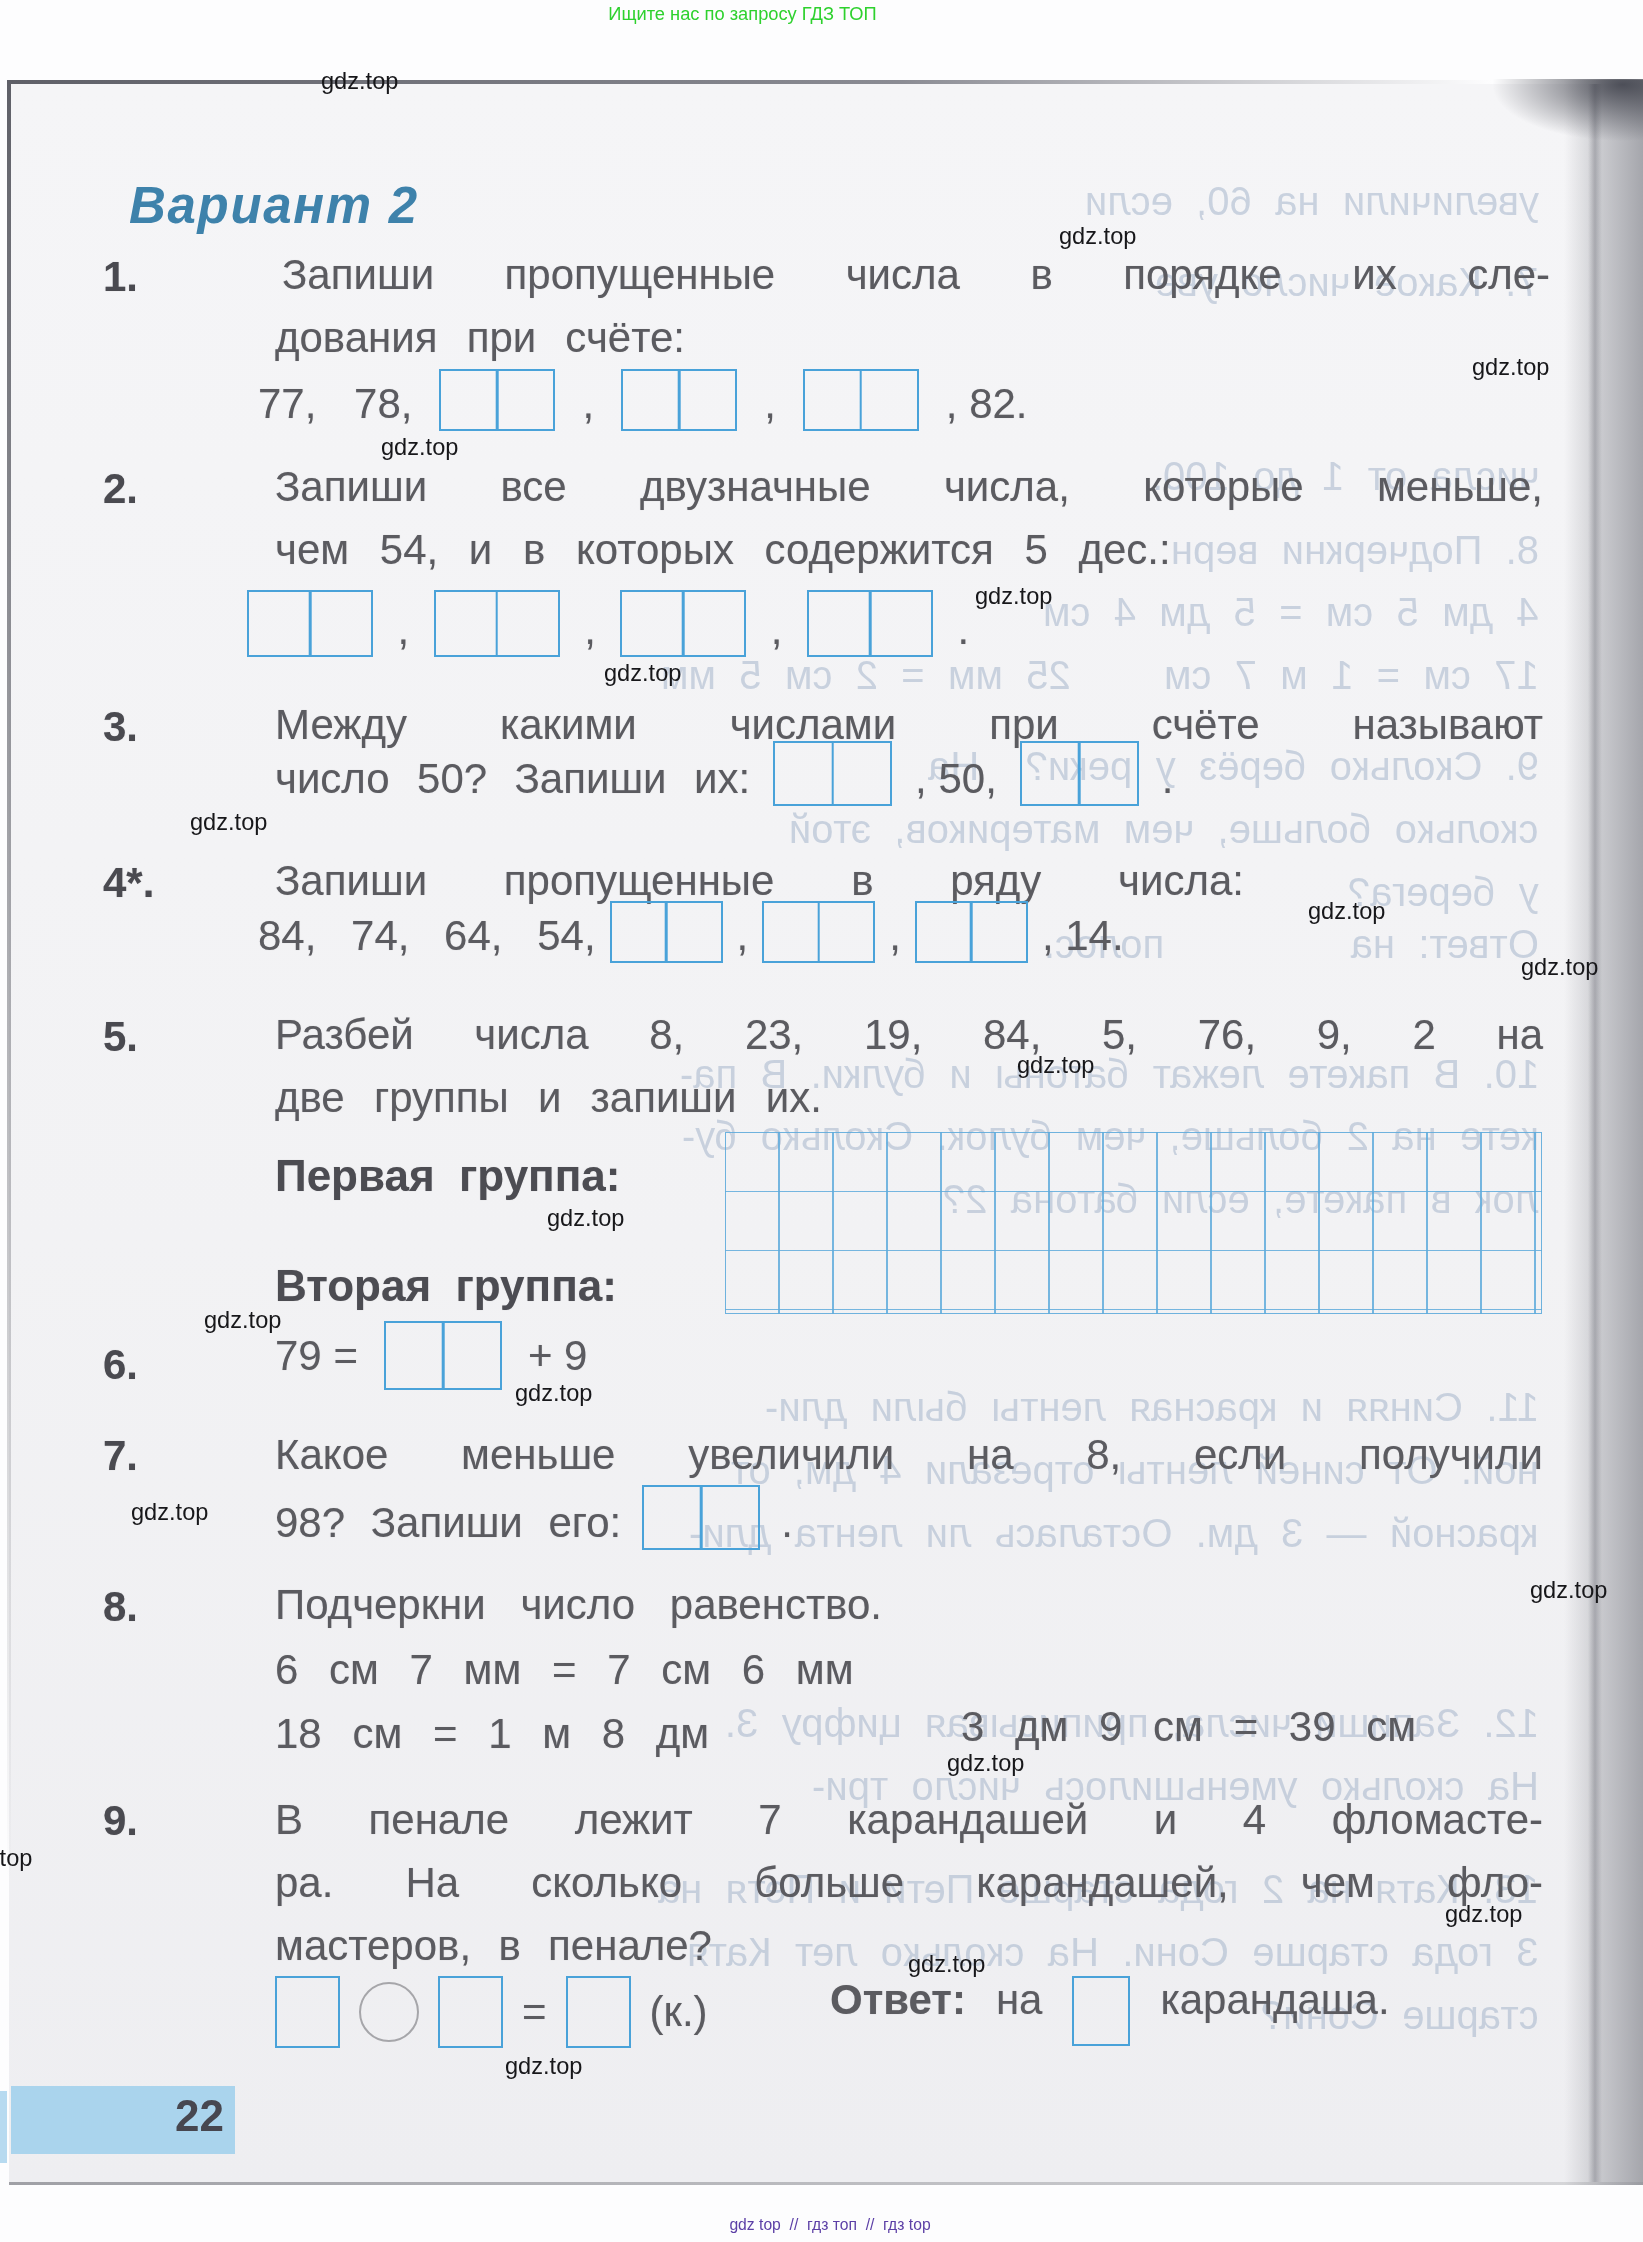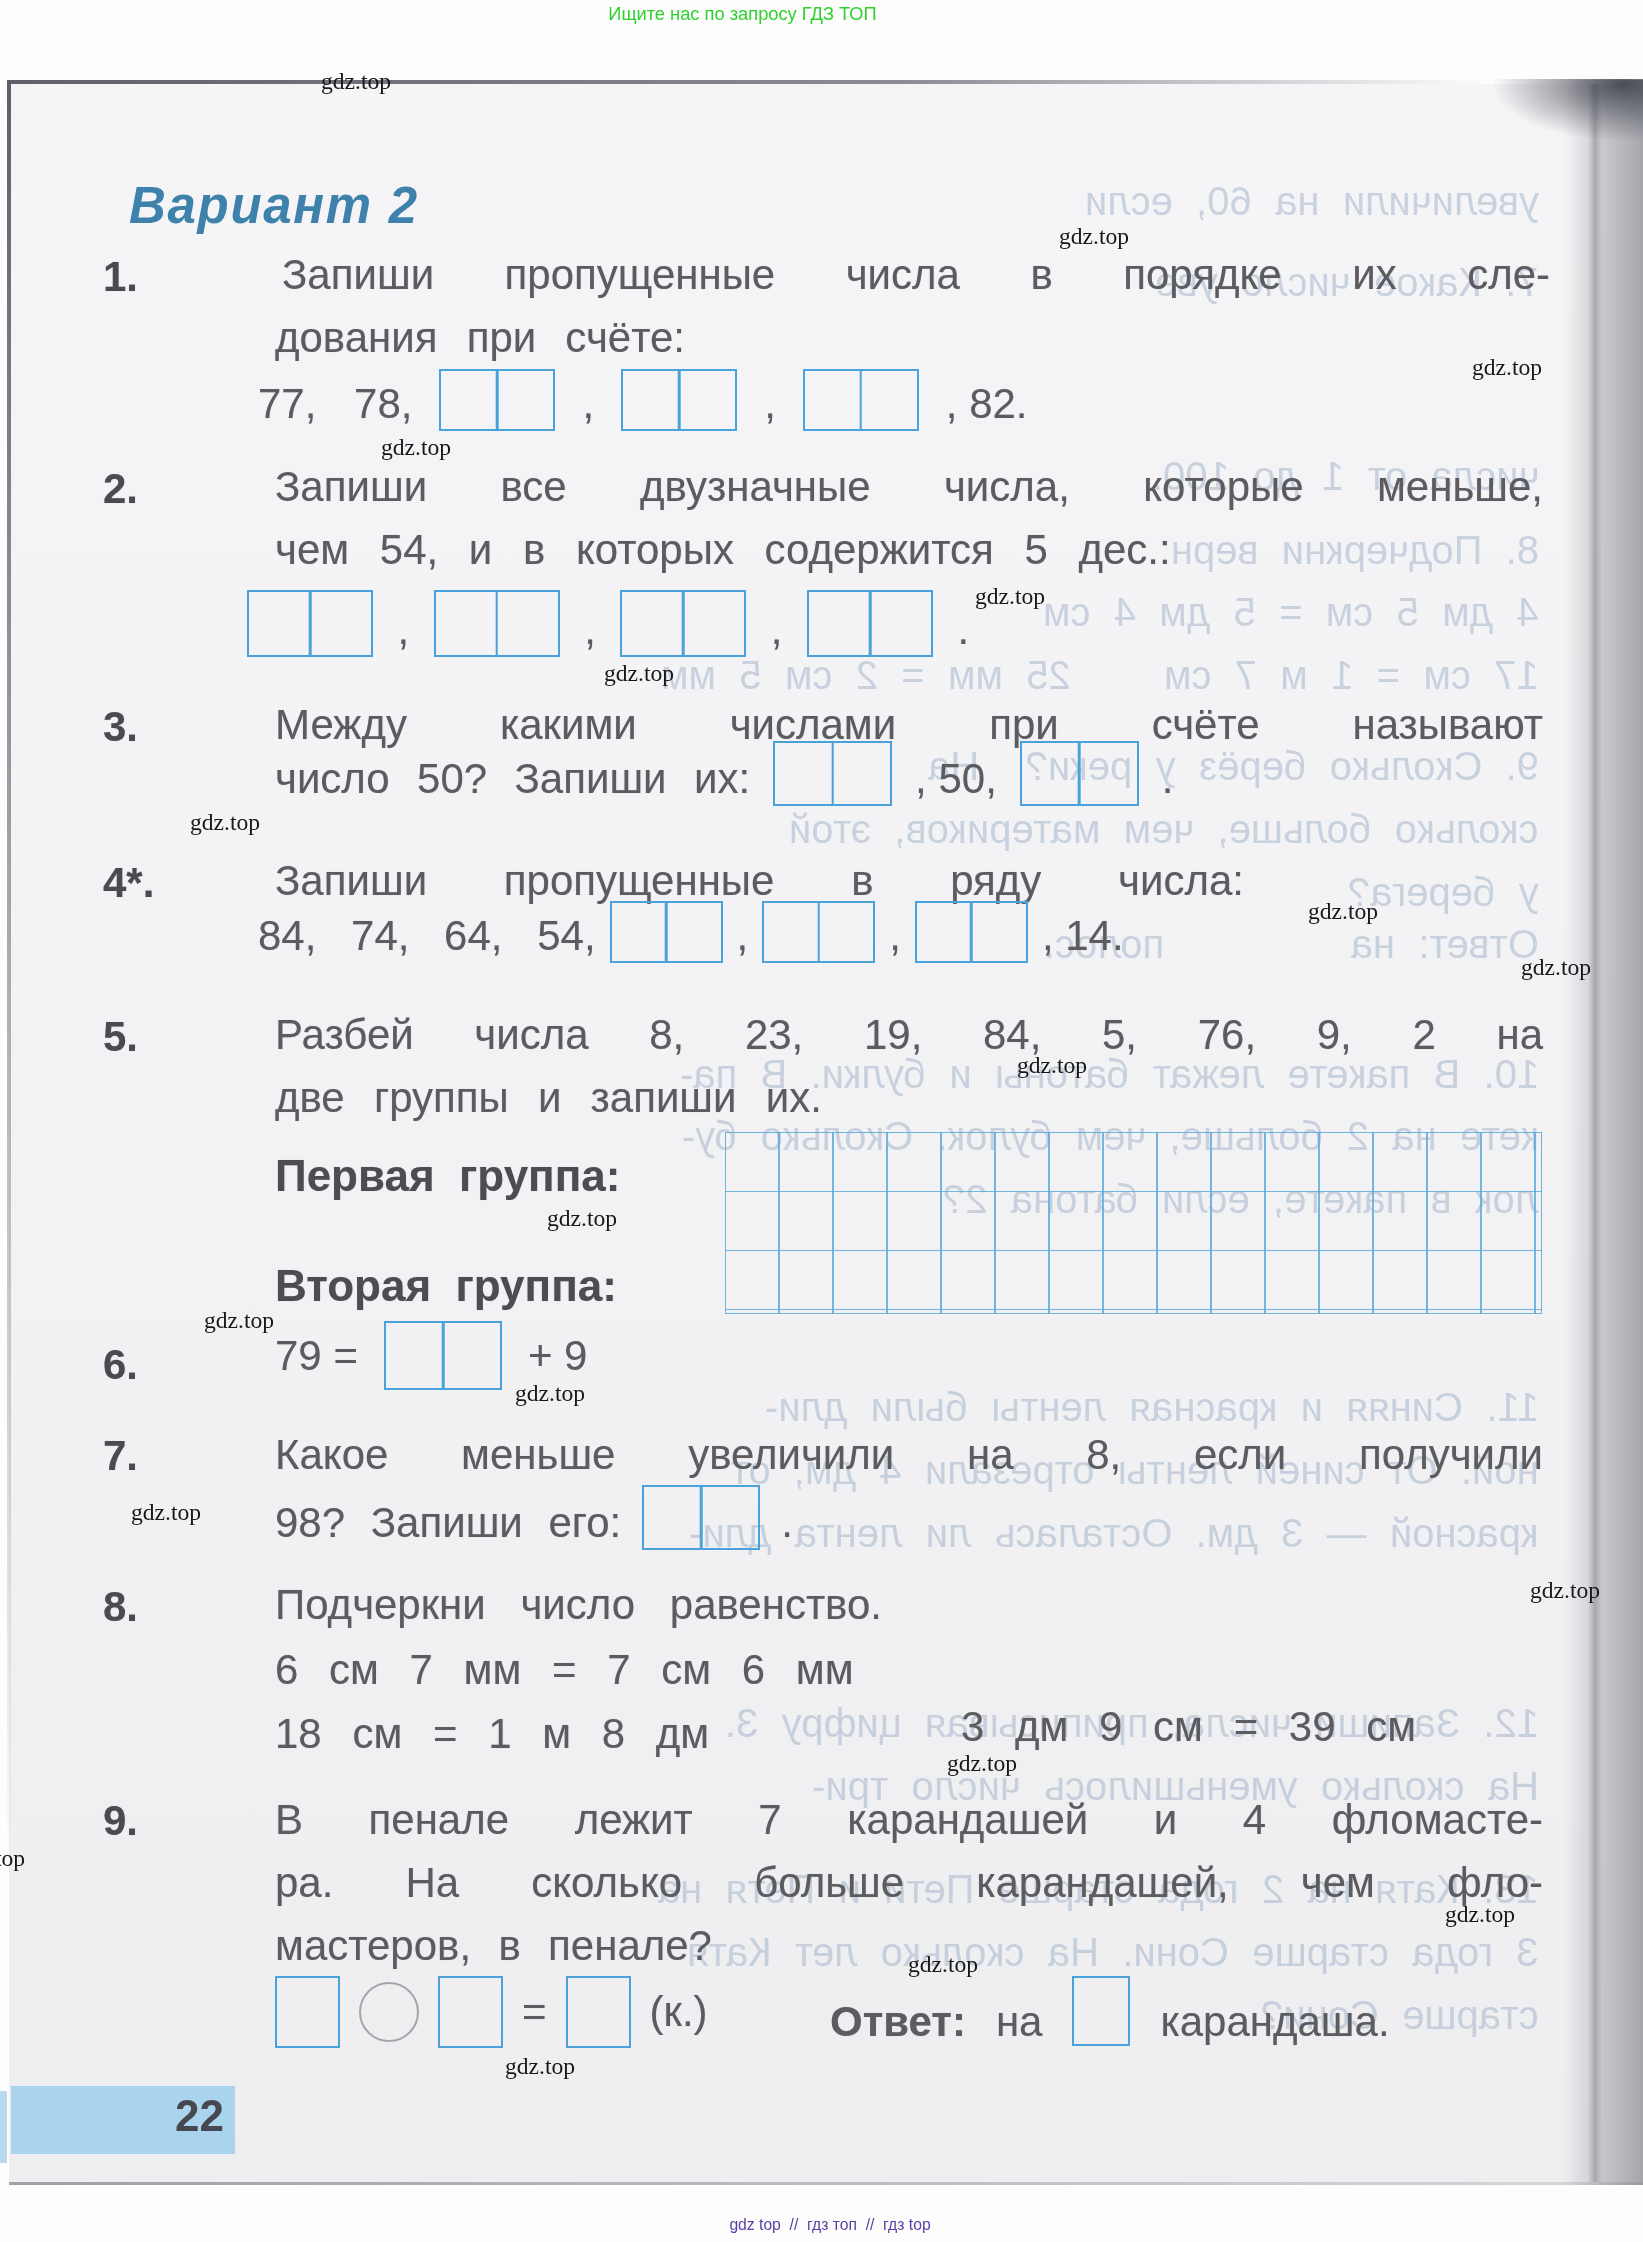--- a/index.html
+++ b/index.html
@@ -48,21 +48,21 @@
   .sbox{width:61px;height:68px;border:2.6px solid #49a2d9;flex:none;}
   .sbox.small{width:54px;height:66px;}
   .circ{width:56px;height:56px;border:2.6px solid #a6a6aa;border-radius:50%;
     flex:none;align-self:center;}
   .grid{position:absolute;left:725px;top:1132px;width:815px;height:180px;
     border:1.7px solid rgba(95,171,220,.9);
     background-image:
       repeating-linear-gradient(to right,transparent 0 52px,rgba(95,171,220,.85) 52px 54px),
       repeating-linear-gradient(to bottom,transparent 0 58px,rgba(95,171,220,.85) 58px 59px);}
 
-  .wm{position:absolute;font-size:23.6px;color:#17171a;white-space:nowrap;font-family:Liberation Serif, serif;}
+  .wm{position:absolute;font-size:23.6px;color:#17171a;white-space:nowrap;}
   .ghost{position:absolute;right:105px;font-size:40px;color:#9fb0c8;opacity:.5;
     white-space:pre;transform:scaleX(-1);word-spacing:12.2px;}
 
   .pagenum-bar{position:absolute;left:10.5px;top:2086px;width:224px;height:68px;
     background:#aad4ed;}
   .pagenum-sliver{position:absolute;left:0;top:2091px;width:7px;height:72px;
     background:#aad4ed;opacity:.85;}
   .pagenum{position:absolute;left:160px;top:2091px;width:79px;text-align:center;
     font-size:44px;font-weight:bold;color:#474750;}
   .footer{position:absolute;left:603px;top:2216px;width:454px;text-align:center;
@@ -190,21 +190,21 @@
   <div class="jline" style="left:275px;top:1859px">ра. На сколько больше карандашей, чем фло-</div>
   <div class="txt" style="left:275px;top:1922px;word-spacing:15.7px">мастеров, в пенале?</div>
   <div class="row" style="left:275px;top:1976px;gap:19px;align-items:center">
     <span class="sbox"></span>
     <span class="circ"></span>
     <span class="sbox"></span>
     <span class="t" style="padding-bottom:0">=</span>
     <span class="sbox"></span>
     <span class="t" style="padding-bottom:0">(к.)</span>
   </div>
-  <div class="row" style="left:830px;top:1976px;gap:30px;align-items:flex-end">
+  <div class="row" style="left:830px;top:1976px;gap:30px;align-items:flex-start">
     <span class="t blabel" style="padding-bottom:0">Ответ:</span>
     <span class="t" style="padding-bottom:0">на</span>
     <span class="sbox small"></span>
     <span class="t" style="padding-bottom:0">карандаша.</span>
   </div>
 
   <div class="pagenum-bar"></div>
   <div class="pagenum-sliver"></div>
   <div class="pagenum">22</div>
 

